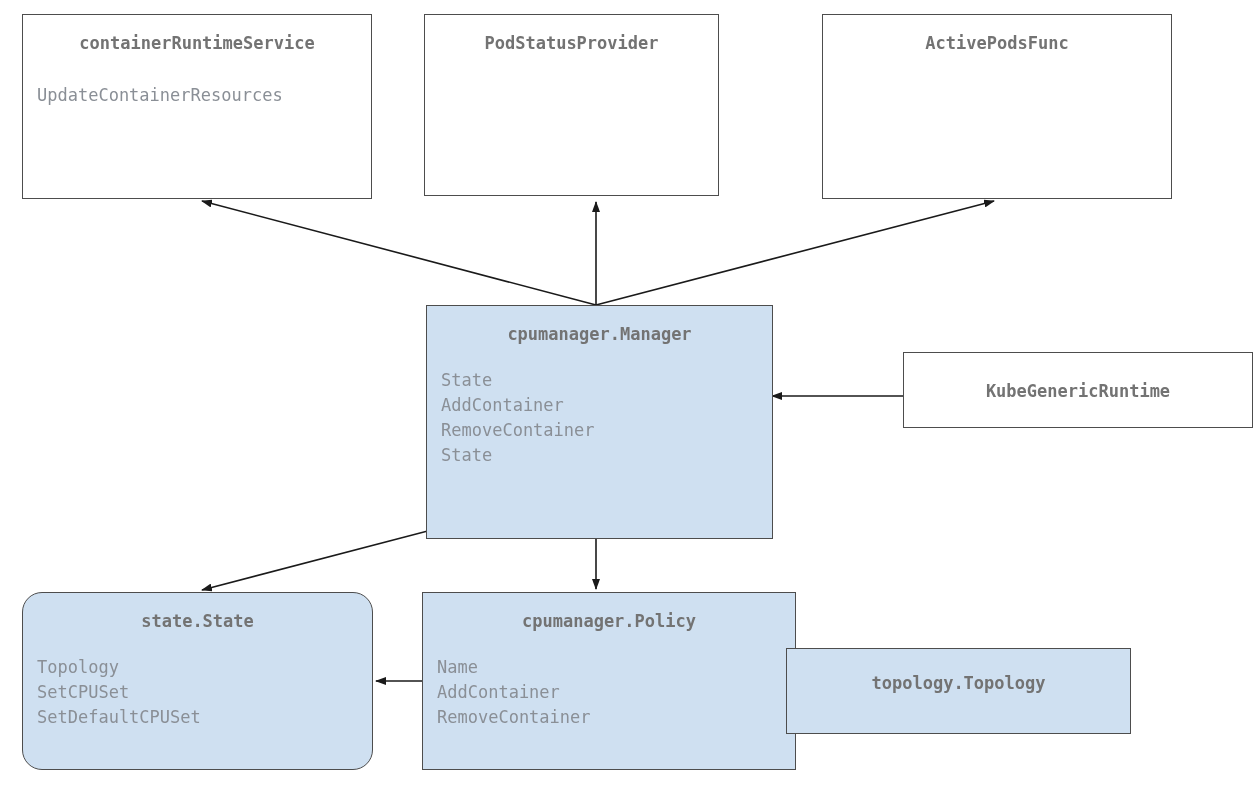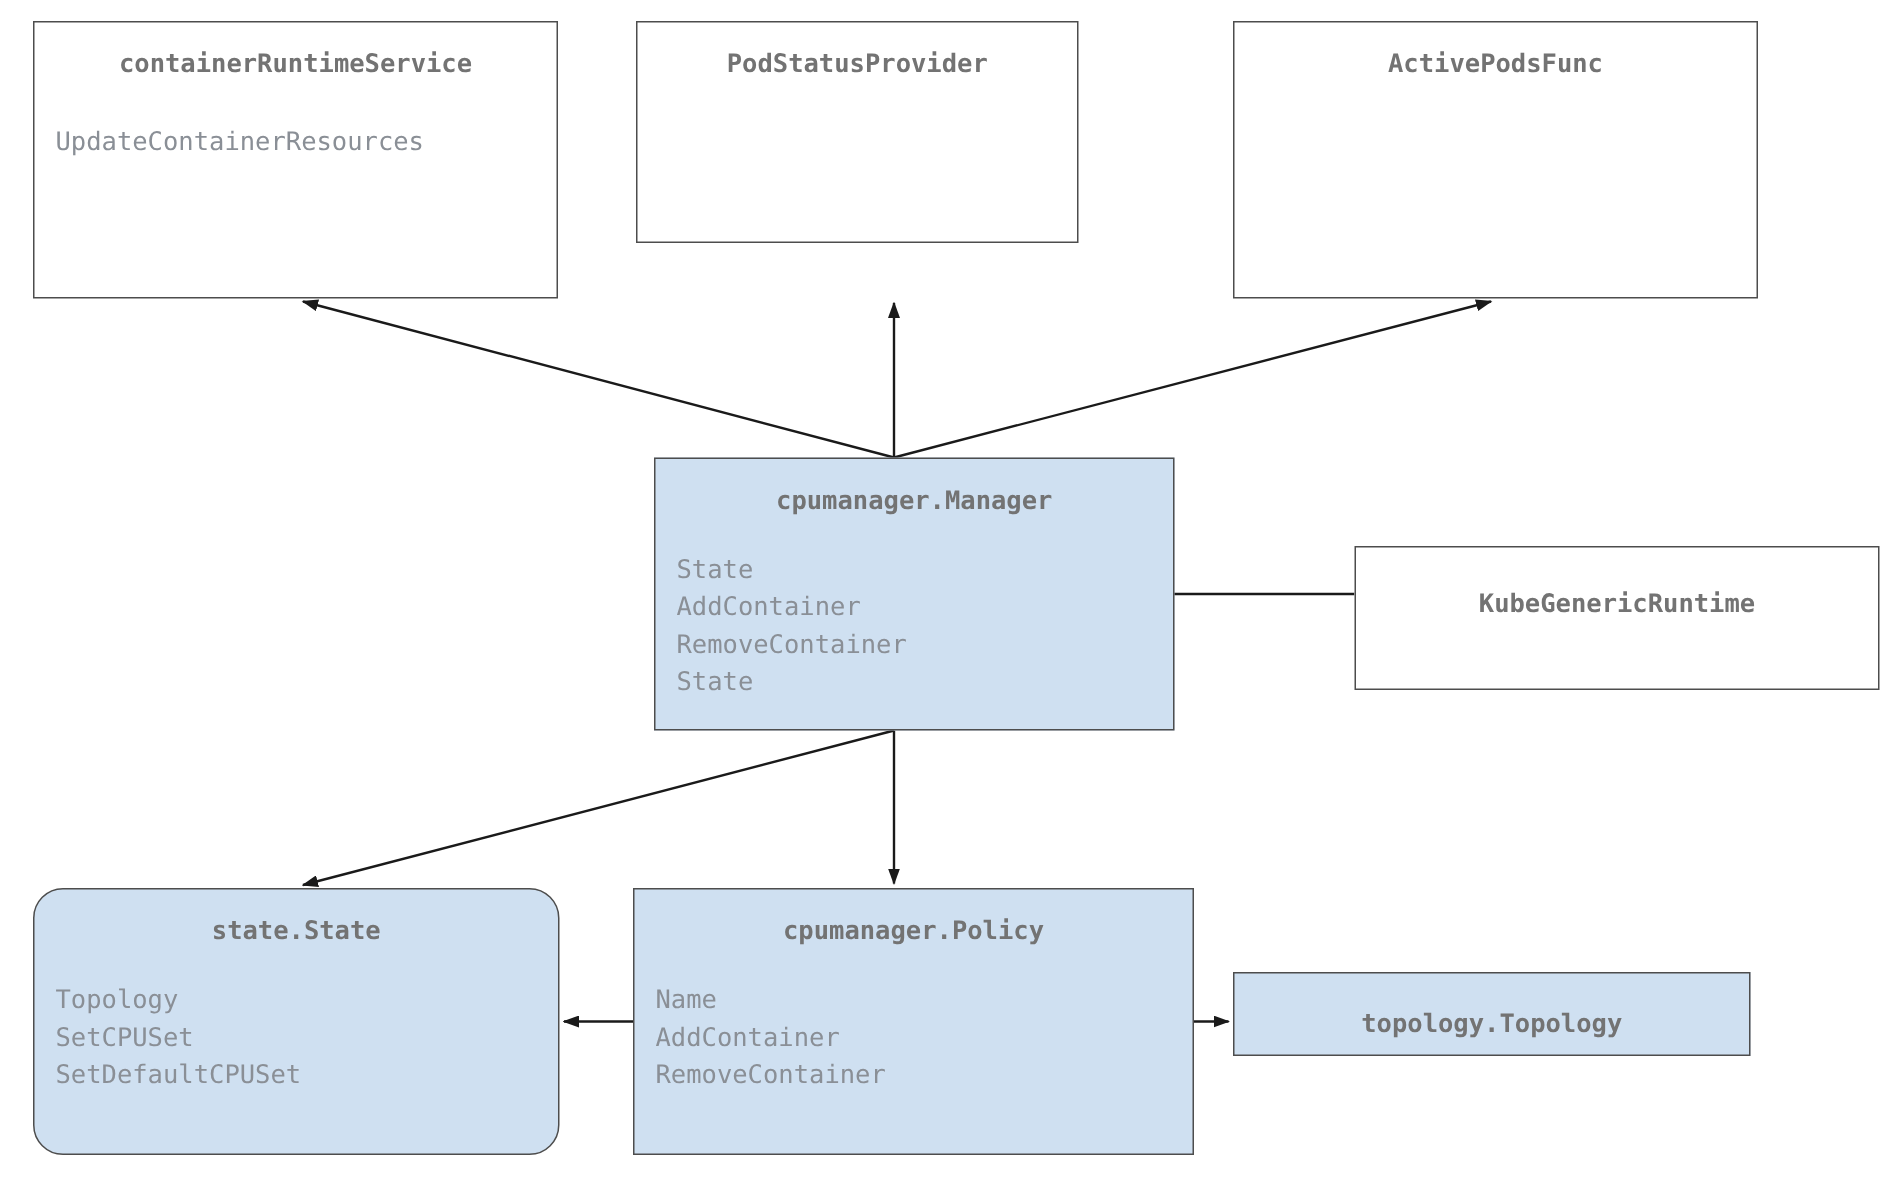--- a/index.html
+++ b/index.html
@@ -51,27 +51,27 @@
     font-size: 17px;
     color: #8a8f96;
     line-height: 25px;
     white-space: nowrap;
   }
   .node-member {
     display: block;
   }
   
   #node-containerruntimeservice { left: 22px;  top: 14px;  width: 350px; height: 185px; }
-  #node-podstatusprovider        { left: 424px; top: 14px;  width: 295px; height: 148px; }
+  #node-podstatusprovider        { left: 424px; top: 14px;  width: 295px; height: 182px; }
   #node-activepodsfunc           { left: 822px; top: 14px;  width: 350px; height: 185px; }
-  #node-cpumanager-manager       { left: 436px; top: 305px; width: 347px; height: 182px; }
-  #node-kubegenericruntime       { left: 903px; top: 352px; width: 350px; height: 96px; margin-top: 12px;  }
+  #node-cpumanager-manager       { left: 426px; top: 305px; width: 347px; height: 234px; }
+  #node-kubegenericruntime       { left: 903px; top: 352px; width: 350px; height: 76px;  }
   #node-state-state              { left: 22px;  top: 592px; width: 351px; height: 178px; border-radius: 20px; }
   #node-cpumanager-policy        { left: 422px; top: 592px; width: 374px; height: 178px; }
-  #node-topology-topology        { left: 822px; top: 648px; width: 345px; height: 56px;  }
+  #node-topology-topology        { left: 786px; top: 648px; width: 345px; height: 86px;  }
 
   .node-title { top: 18px; }
   #node-kubegenericruntime .node-title { top: 28px; }
   #node-topology-topology  .node-title { top: 24px; }
 
   .node-members { left: 14px; top: 68px; }
   #node-cpumanager-manager .node-members { left: 14px; top: 62px; }
   #node-state-state        .node-members { left: 14px; top: 62px; }
   #node-cpumanager-policy  .node-members { left: 14px; top: 62px; }
 </style>

